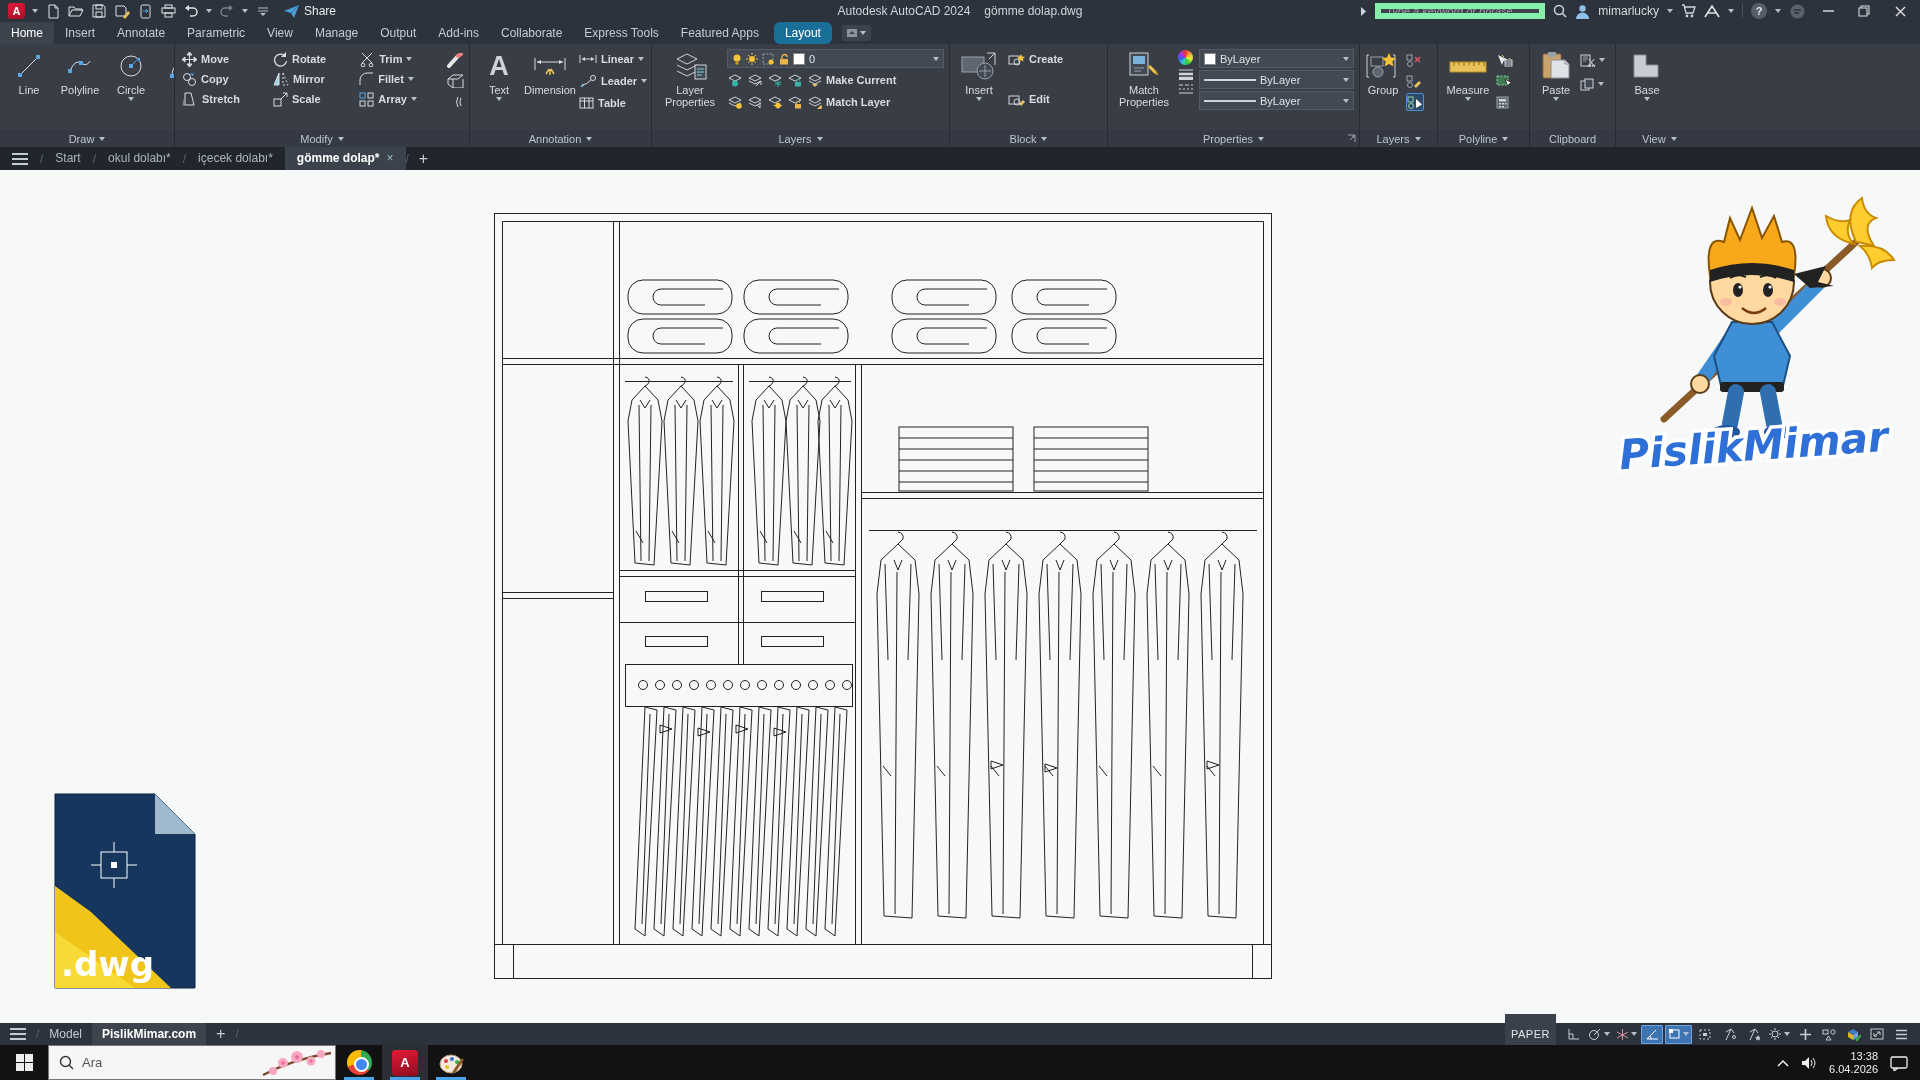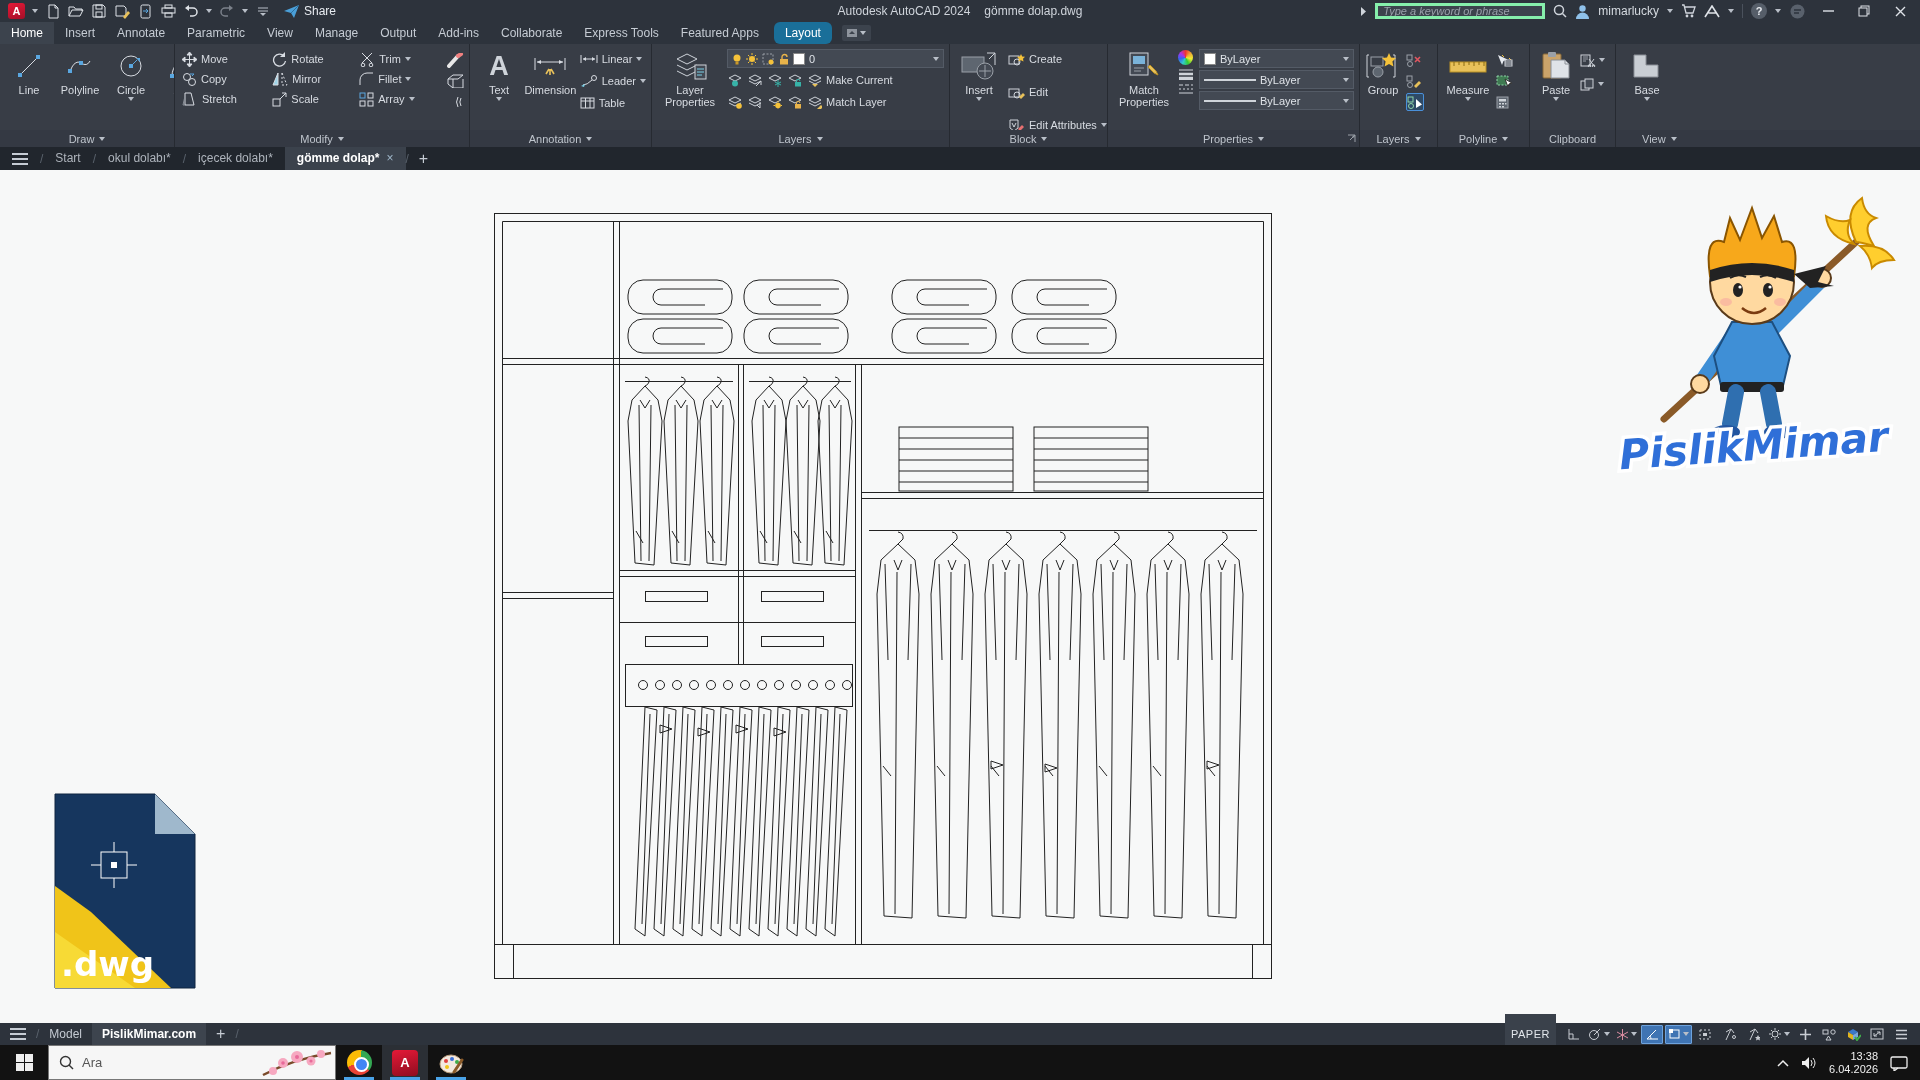--- a/index.html
+++ b/index.html
@@ -12,21 +12,21 @@
               display:flex; align-items:center; color:#d5dae0; font-size:12px; }
   .qat { display:flex; align-items:center; gap:7px; padding-left:8px; }
   .appbadge { width:17px; height:16px; border-radius:3px; background:linear-gradient(160deg,#e51937,#a40f28);
               color:#fff; font-weight:bold; font-size:11px; display:flex; align-items:center; justify-content:center; }
   .caret { width:0; height:0; border-left:3px solid transparent; border-right:3px solid transparent; border-top:4px solid #b9bfc8; display:inline-block; }
   .qicon { width:16px; height:16px; display:flex; align-items:center; justify-content:center; }
   .share { display:flex; align-items:center; gap:5px; margin-left:6px; color:#e8ecf1; }
   .tbtitle { position:absolute; left:0; right:0; text-align:center; pointer-events:none; color:#cfd4db; }
   .tbtitle b { font-weight:normal; margin-left:14px; }
   .tbright { margin-left:auto; display:flex; align-items:center; gap:8px; padding-right:6px; }
-  .tb-search { width:170px; height:16px; background:#3c434d; border:3px solid #86efac; color:#aeb4bd;
+  .tb-search { width:170px; height:16px; background:#3c434d; border:6px solid #86efac; color:#aeb4bd;
                font-style:italic; font-size:11px; padding:0 5px; outline:none; }
   .tb-search::placeholder { color:#9aa1ab; font-style:italic; }
   .winbtn { width:28px; height:20px; display:flex; align-items:center; justify-content:center; }
 
   
   .rtabs { position:absolute; left:0; top:22px; width:1812px; height:22px; background:#2d333c;
            display:flex; align-items:flex-end; color:#c6ccd4; font-size:12px; }
   .rtab { padding:0 11px; line-height:22px; height:22px; }
   .rtab.active { background:#3c434d; color:#fff; }
   .rtab.hl { background:#1a6f99; color:#fff; margin-left:4px;border-radius:6px; }
@@ -35,21 +35,21 @@
 
   
   .ribbon { position:absolute; left:0; top:44px; width:1920px; height:103px; background:#383d46; display:flex; }
   .panel { height:103px; border-right:1px solid #262a31; display:flex; flex-direction:column; }
   .pbody { flex:1; display:flex; align-items:flex-start; padding:5px 5px 0 7px; gap:7px; overflow:hidden; }
   .plabel { height:17px; font-size:11px; color:#bfc5cd; display:flex; align-items:center; justify-content:center;
             gap:5px; background:#343943; position:relative; }
   .bigbtn { display:flex; flex-direction:column; align-items:center; gap:1px; color:#d8dce2; font-size:11px;
             text-align:center; line-height:12px; min-width:44px; }
   .bigicon { height:34px; display:flex; align-items:center; justify-content:center; }
-  .smallbtn { display:flex; align-items:center; gap:4px; font-size:11px; color:#d8dce2; height:20px; white-space:nowrap; }
+  .smallbtn { display:flex; align-items:center; gap:4px; font-size:11px; color:#d8dce2; height:20px; white-space:nowrap;font-weight:bold; }
   .minicol { display:flex; flex-direction:column; justify-content:space-between; height:62px; padding-top:2px; }
   .mini { display:flex; align-items:center; gap:3px; height:18px; }
   .col { display:flex; flex-direction:column; gap:1px; }
   .ddl { background:#434953; border:1px solid #545b66; height:19px; display:flex; align-items:center;
          font-size:11px; color:#dfe3e8; padding:0 4px; gap:4px; }
   .ddl .grow { flex:1; }
   .swatch { width:12px; height:12px; background:#fff; border:1px solid #888; }
   .lineswatch { width:52px; height:2px; background:#cfd4da; }
   .grid3 { display:grid; grid-template-columns:auto auto auto; column-gap:10px; row-gap:0; }
   .hl-mini { background:#2f4a66; border:1px solid #4a90d9; border-radius:2px; }
@@ -559,21 +559,21 @@
               <rect x="1" y="6" width="22" height="15" fill="#5e6670" stroke="#9aa0a8"></rect>
               <circle cx="24" cy="20" r="8" fill="#434953" stroke="#9aa0a8"></circle>
               <path d="M24 14 v12 M18 20 h12" stroke="#9aa0a8"></path>
               <path d="M26 2 h8 v12" fill="none" stroke="#cfd4da"></path>
               <path d="M34 2 l-6 6" stroke="#cfd4da"></path>
             </svg>
           </span>
         <span>Insert</span>
           <span class="caret"></span>
       </div>
-      <div class="col" style="gap:13px">
+      <div class="col" style="gap:20px">
         <span class="smallbtn">
             <svg width="17" height="13">
               <rect x="1" y="3" width="10" height="8" fill="none" stroke="#cfd4da"></rect>
               <circle cx="9" cy="9" r="3" fill="none" stroke="#cfd4da"></circle>
               <path d="M13 1 l1.2 2.5 2.8 .3 -2 2 .5 2.7 -2.5 -1.3 -2.5 1.3 .5 -2.7 -2 -2 2.8 -.3 Z" fill="#f5c23a"></path>
             </svg>
             <span>Create</span>
           </span>
         <span class="smallbtn">
             <svg width="17" height="13">

